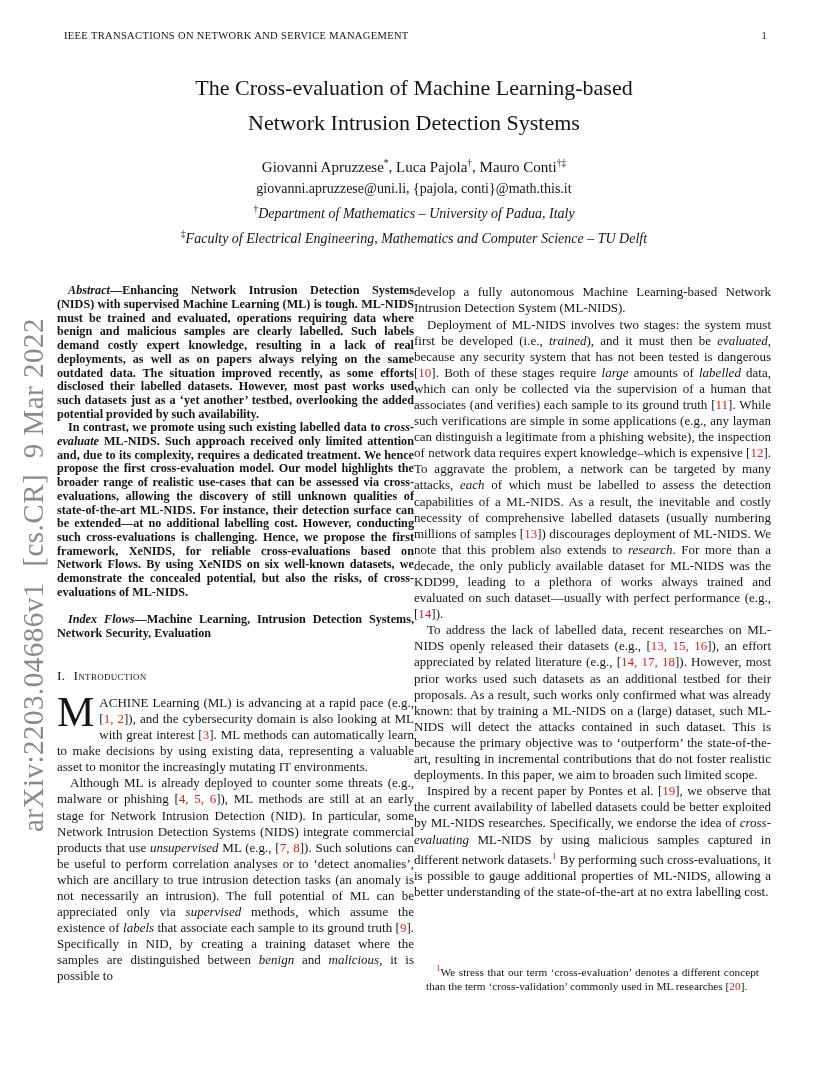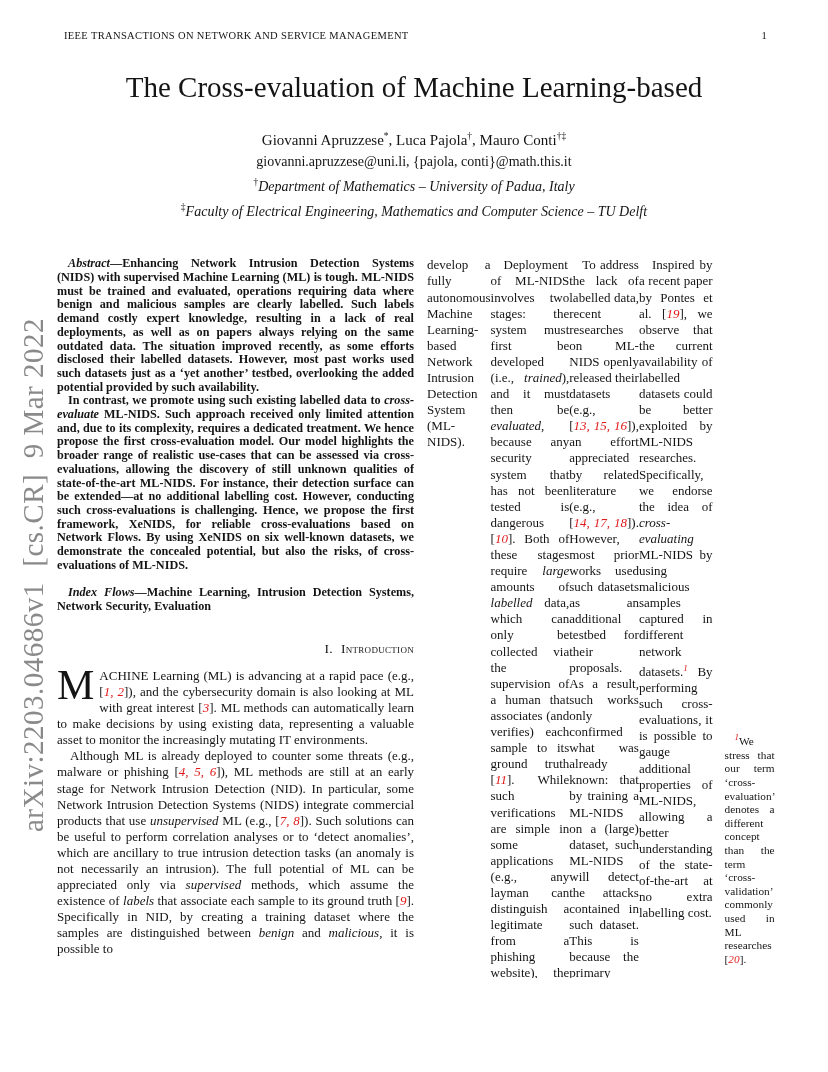--- a/index.html
+++ b/index.html
@@ -28,66 +28,66 @@
   }
   
   .running-header{
     position:absolute;
     top:30px;left:64px;right:61px;
     display:flex;justify-content:space-between;
     font-size:10.5px;letter-spacing:0.35px;
   }
   
   .head-block{padding-top:70px;text-align:center;}
-  .title{margin:0;font-weight:400;font-size:29px;line-height:35px;}
+  .title{margin:0;font-weight:400;font-size:22px;line-height:35px;}
   .title .tline{display:block;}
-  .authors{margin-top:21px;font-size:14px;line-height:21px;}
+  .authors{margin-top:13px;font-size:14px;line-height:21px;}
   .author-names{font-size:15px;}
   .affiliation{font-style:italic;}
   sup.affmark{font-size:9.5px;font-style:normal;}
   
   .columns{
-    display:flex;gap:13px;
+    display:flex;gap:0;
     margin:36px 44px 0 57px;
     height:721px;
   }
   .col{width:357px;overflow:hidden;}
-  .col-right{display:flex;flex-direction:row;}
+  .col-right{display:flex;flex-direction:column;}
   
   .abstract-p{
     margin:0;
     font-size:12.2px;line-height:13.7px;
     font-weight:700;
     text-align:justify;
   }
   .indent{text-indent:11px;}
   .index-terms{margin-top:14px;}
   .lead{font-style:italic;}
   
   .section-heading{
     margin:27px 0 11px 0;
-    text-align:right;
+    text-align:left;
     font-weight:400;
     font-size:13.5px;
     letter-spacing:0.3px;
   }
   .section-heading .sc{font-variant:small-caps;margin-left:8px;}
   
   .body-p{
     margin:0;
     font-size:13px;line-height:16.1px;
     text-align:justify;
   }
   .body-p.indent{text-indent:13px;}
   .dropcap{
     float:left;
     font-size:42px;line-height:32px;
     margin:1px 5px 0 0;
   }
-  .red{color:var(--red);font-style:italic;}
+  .red{color:var(--red);}
   .citation{white-space:nowrap;}
   sup.fnmark{font-size:9px;}
   
   .footnote{margin-top:auto;}
   .fn-p{
     margin:12px;
     font-size:11.3px;line-height:13.6px;
     text-align:justify;
     text-indent:10px;
   }
@@ -101,20 +101,21 @@
   <div class="watermark">arXiv:2203.04686v1  [cs.CR]  9 Mar 2022</div>
 
   <div class="running-header">
     <span>IEEE TRANSACTIONS ON NETWORK AND SERVICE MANAGEMENT</span>
     <span>1</span>
   </div>
 
   <div class="head-block">
     <h1 class="title">
       <span class="tline">The Cross-evaluation of Machine Learning-based</span>
+      <span class="tline">Network Intrusion Detection Systems</span>
     </h1>
     <div class="authors">
       <div class="author-names">Giovanni Apruzzese<sup class="affmark">*</sup>, Luca Pajola<sup class="affmark">†</sup>, Mauro Conti<sup class="affmark">†‡</sup></div>
       <div class="author-emails">giovanni.apruzzese@uni.li, {pajola, conti}@math.this.it</div>
       <div class="affiliation"><sup class="affmark">†</sup><i>Department of Mathematics – University of Padua, Italy</i></div>
       <div class="affiliation"><sup class="affmark">‡</sup><i>Faculty of Electrical Engineering, Mathematics and Computer Science – TU Delft</i></div>
     </div>
   </div>
 
   <div class="columns">

